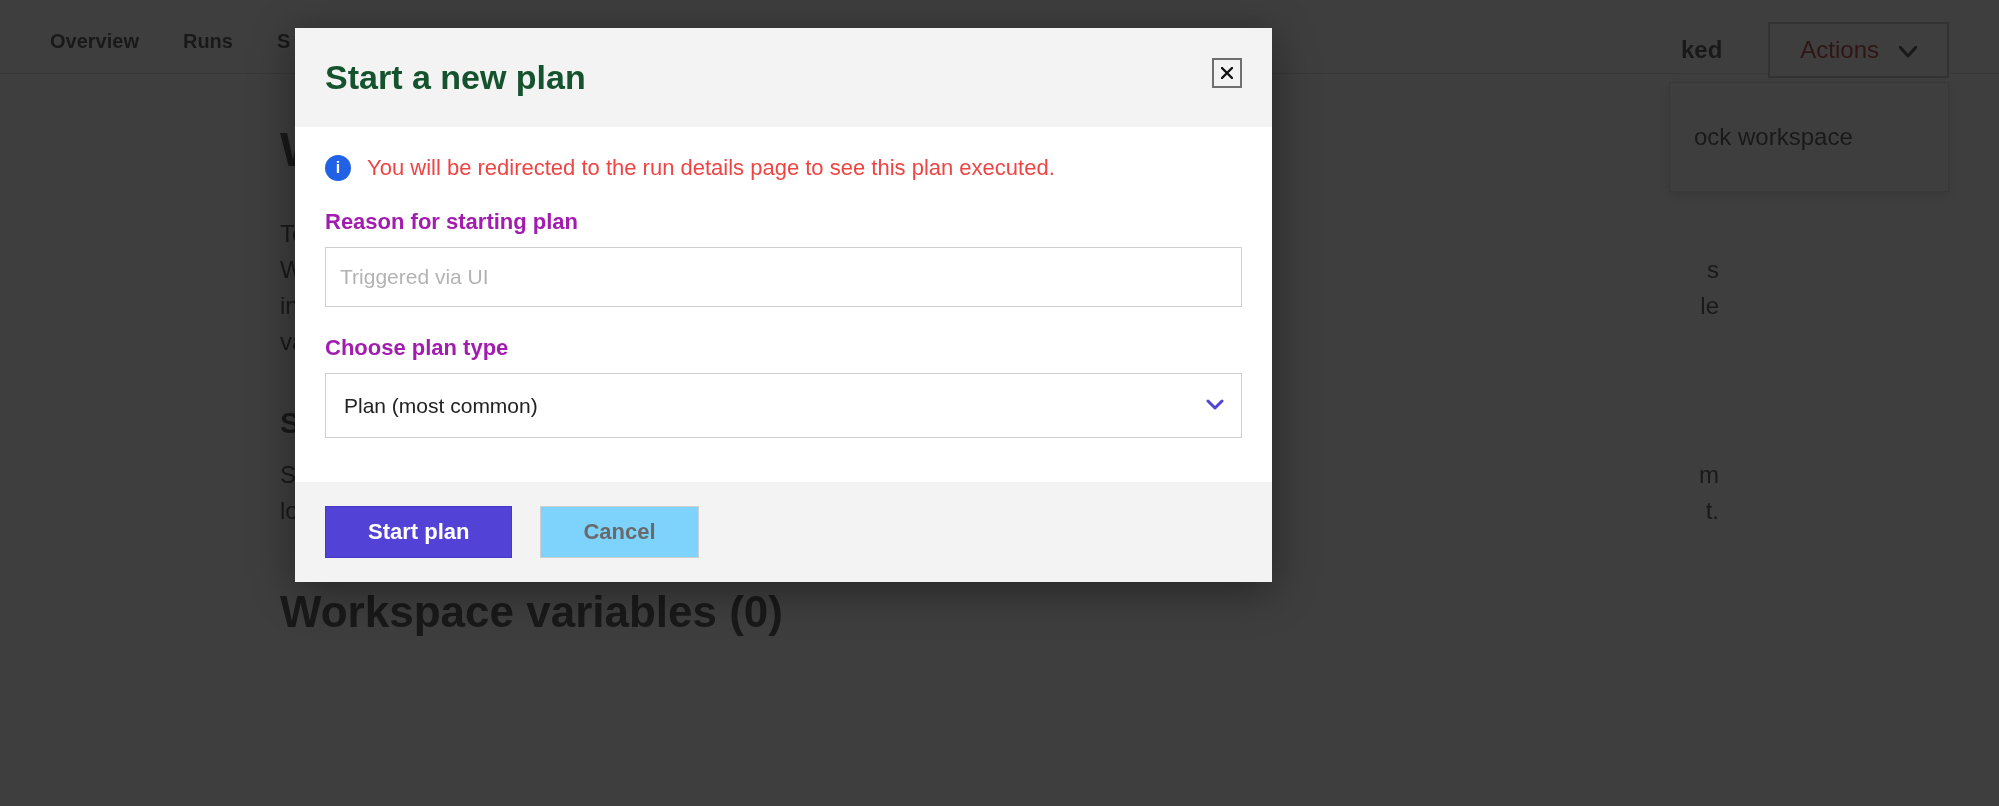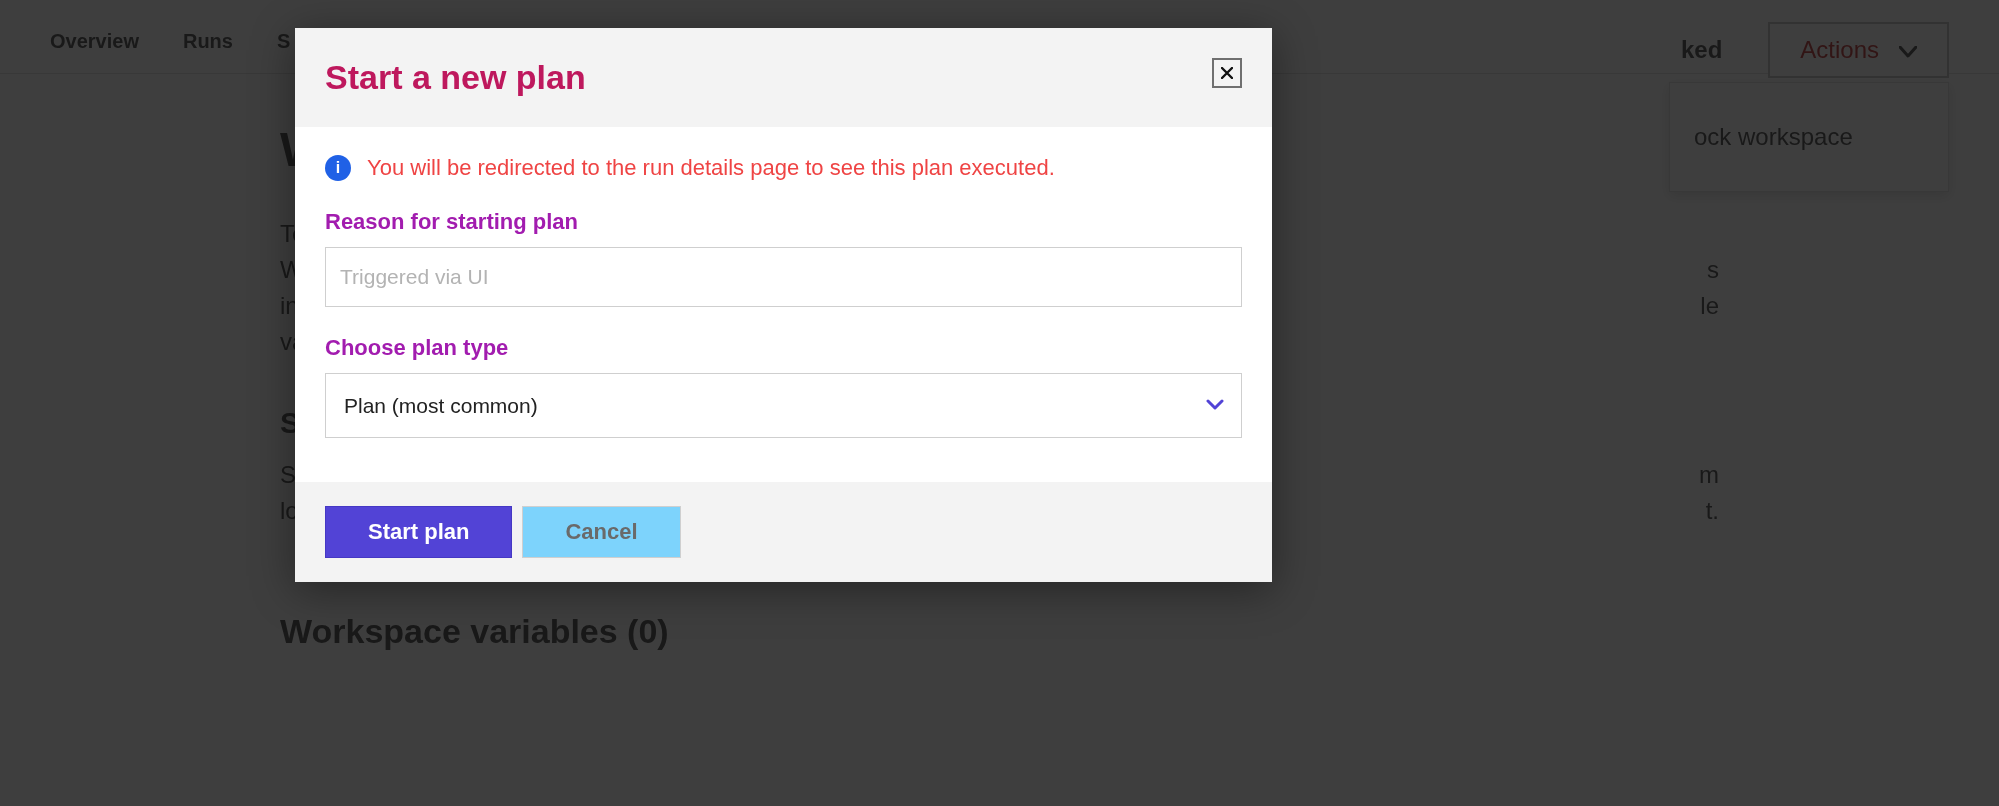--- a/index.html
+++ b/index.html
@@ -38,21 +38,21 @@
     box-shadow: 0 4px 12px rgba(0,0,0,.15);
     padding: 40px 24px;
   }
   .bg-actions-menu-item { font-size: 24px; color: #333; }
   .bg-body {
     padding: 40px 280px 40px 280px;
     font-size: 24px; color: #333; line-height: 1.5;
   }
   .bg-h1 { font-size: 48px; font-weight: 800; margin-bottom: 30px; }
   .bg-section-title { font-size: 30px; font-weight: 700; margin-top: 40px; margin-bottom: 12px; }
-  .bg-vars-title { font-size: 34px; font-weight: 800; margin-top: 77px; }
+  .bg-vars-title { font-size: 44px; font-weight: 800; margin-top: 50px; }
 
   
   .dim {
     position: absolute; inset: 0;
     background: rgba(20,20,20,0.82);
   }
 
   
   .modal {
     position: absolute;
@@ -61,21 +61,21 @@
     background: #fff;
     box-shadow: 0 8px 40px rgba(0,0,0,0.4);
     display: flex; flex-direction: column;
   }
   .modal-header {
     background: #f3f3f3;
     padding: 30px 30px 30px 30px;
     display: flex; align-items: flex-start; justify-content: space-between;
   }
   .modal-title {
-    font-size: 34px; font-weight: 800; color: #be185d;
+    font-size: 34px; font-weight: 800; color: #14532d;
   }
   .modal-close {
     width: 30px; height: 30px;
     border: 2px solid #6f6f6f;
     display: flex; align-items: center; justify-content: center;
     font-size: 18px; font-weight: 700; color: #111;
     cursor: pointer; background: transparent;
   }
   .modal-body {
     padding: 28px 30px 44px 30px;
@@ -118,21 +118,21 @@
     display: flex; align-items: center;
     cursor: pointer;
   }
   .select-chevron {
     position: absolute; right: 18px; top: 50%; transform: translateY(-50%);
     pointer-events: none;
   }
   .modal-footer {
     background: #f3f3f3;
     padding: 24px 30px;
-    display: flex; gap: 10px;
+    display: flex; gap: 28px;
   }
   .btn-primary {
     background: #5243d6; color: #fff;
     border: 1px solid #4538c4;
     padding: 12px 42px;
     font-size: 22px; font-weight: 600;
     cursor: pointer;
   }
   .btn-secondary {
     background: #7dd3fc; color: #6a6a6a;

